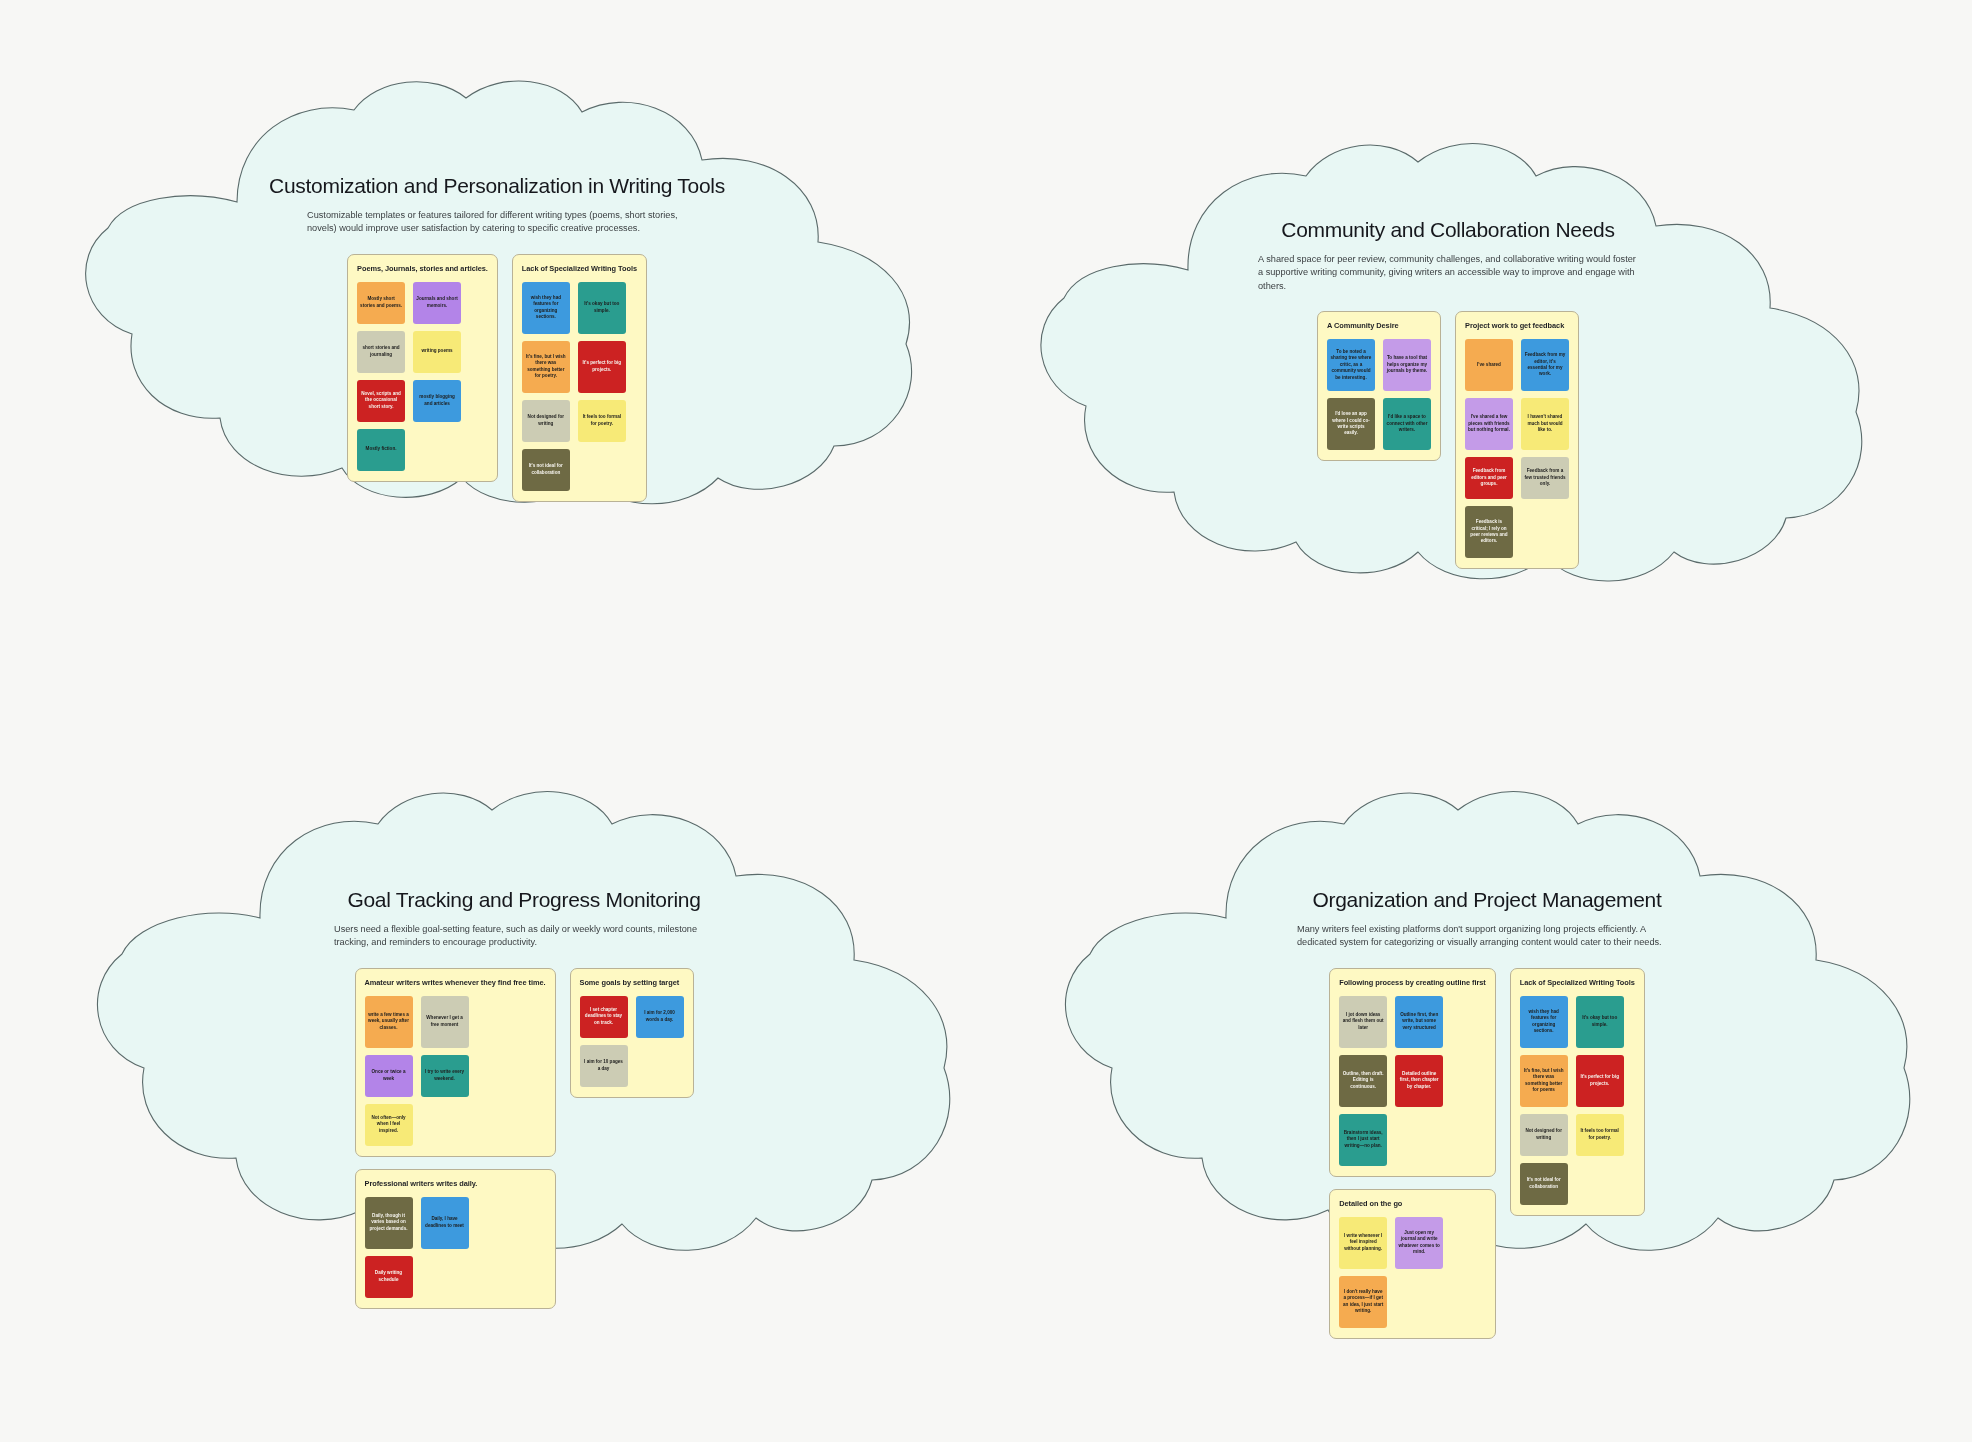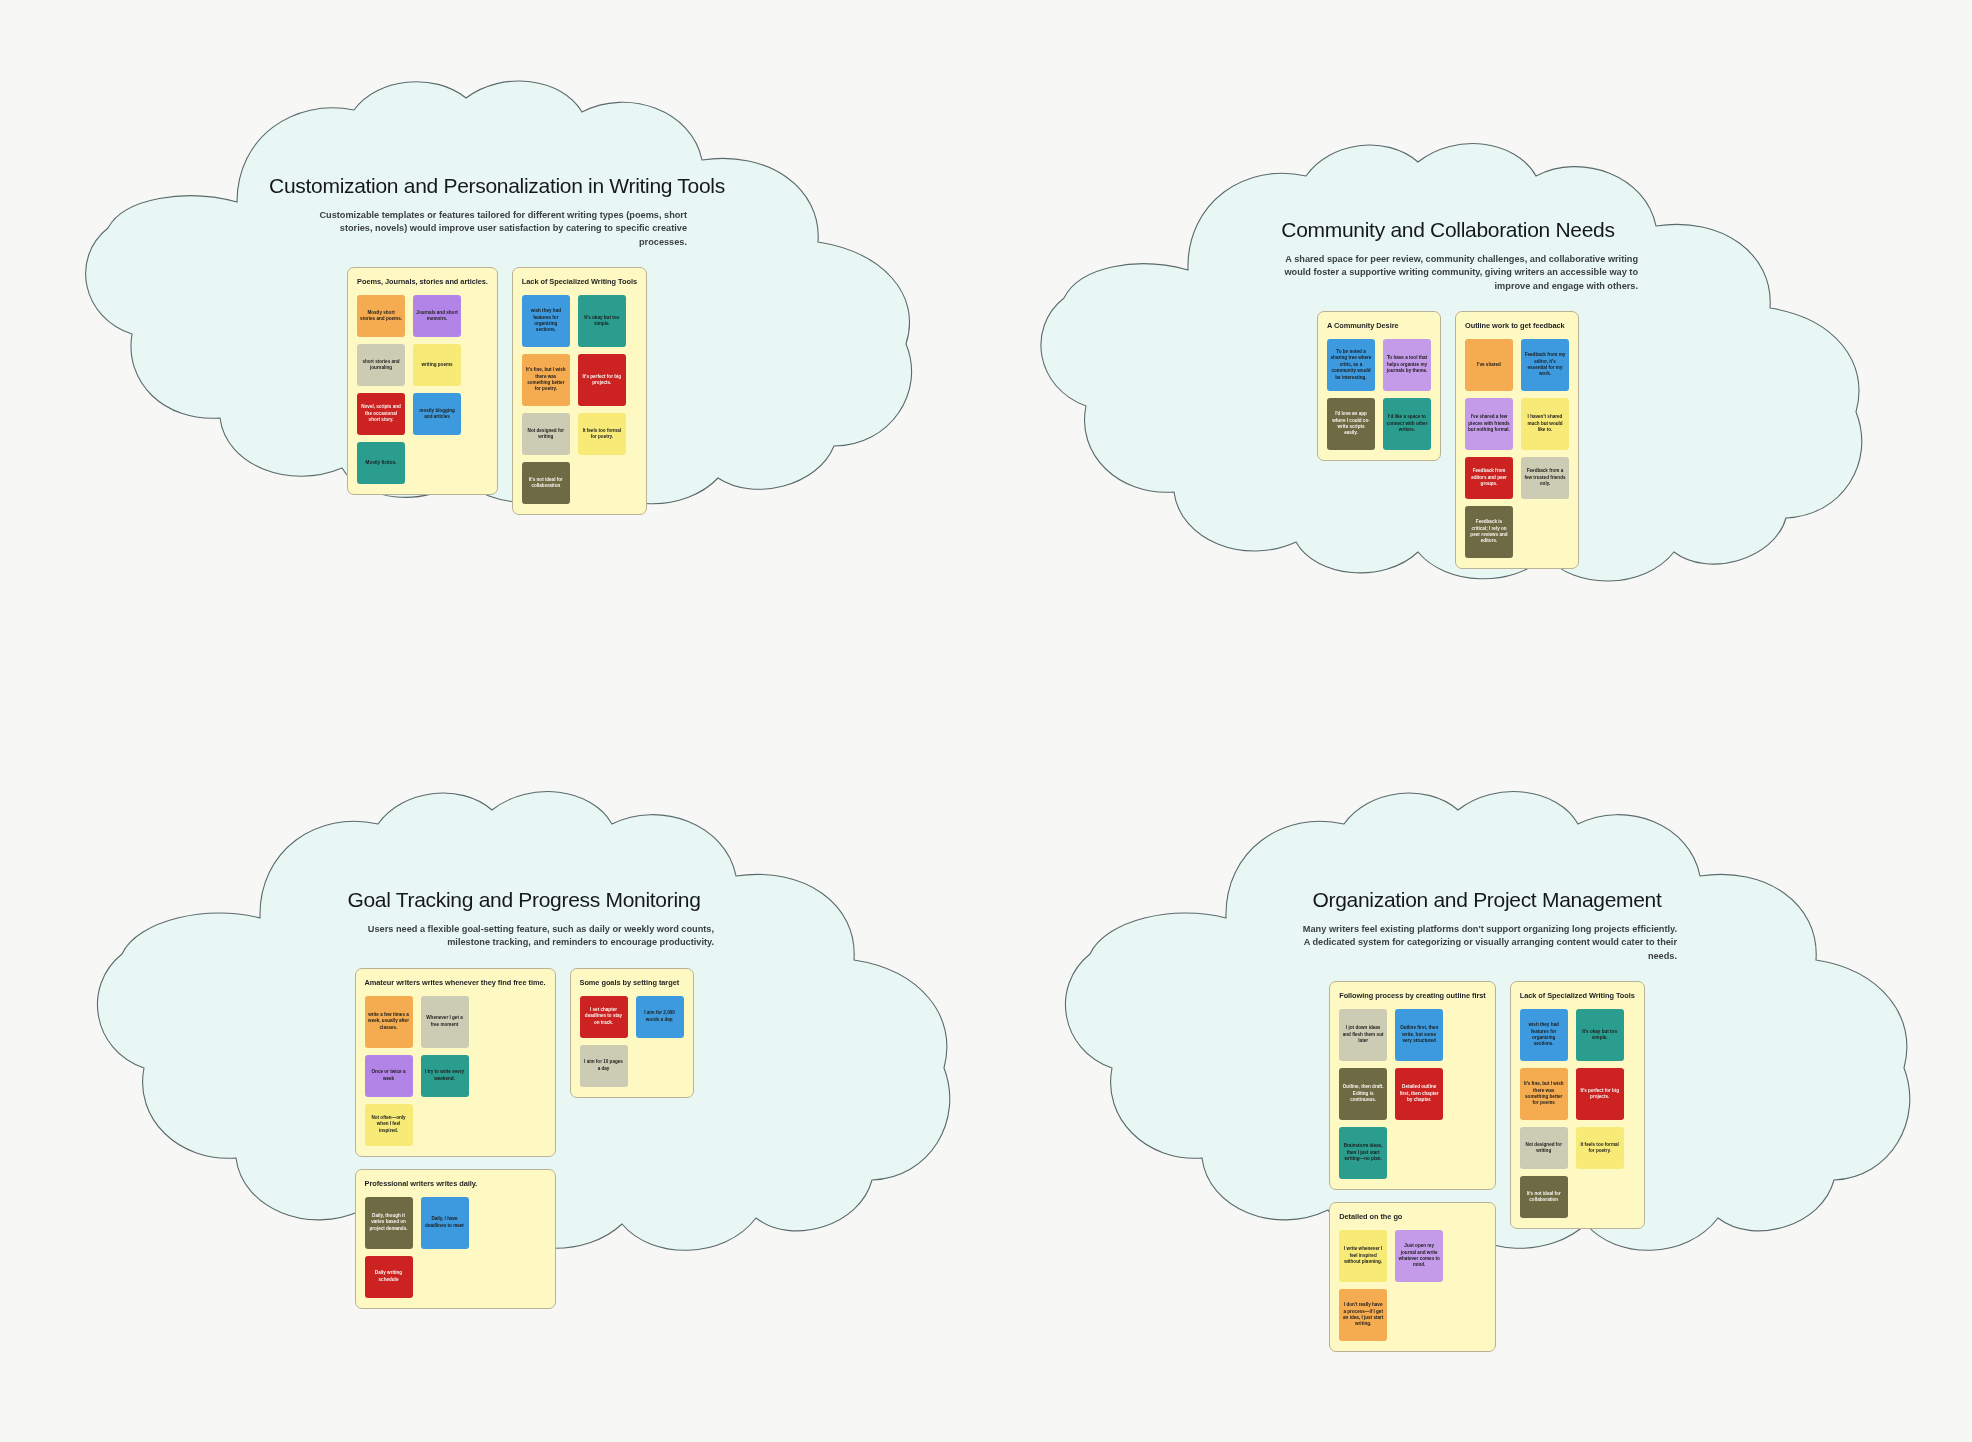--- a/index.html
+++ b/index.html
@@ -70,23 +70,23 @@
     font-weight: 400;
     color: #16181d;
     text-align: left;
     letter-spacing: -0.3px;
     margin: 0;
     white-space: nowrap;
   }
   .cluster-desc {
     font-size: 9.2px;
     line-height: 1.45;
-    font-weight: 700;
+    font-weight: 400;
     color: #3c4043;
-    text-align: right;
+    text-align: left;
     margin: 11px 0 0 0;
     max-width: 380px;
   }
 
   
   .groups-row {
     display: flex;
     align-items: flex-start;
     justify-content: center;
     gap: 14px;
@@ -208,21 +208,21 @@
             <div class="notes-grid">
                 <div class="note c-blue tall">To be noted a sharing tree where critic, as a community would be interesting.</div>
                 <div class="note c-lilac tall">To have a tool that helps organize my journals by theme.</div>
                 <div class="note c-olive dark tall">I'd love an app where I could co-write scripts easily.</div>
                 <div class="note c-teal tall">I'd like a space to connect with other writers.</div>
               </div>
           </div>
         </div>
         <div class="groups-col">
           <div class="group">
-            <div class="group-title">Outline work to get feedback</div>
+            <div class="group-title">Project work to get feedback</div>
             <div class="notes-grid">
                 <div class="note c-orange">I've shared</div>
                 <div class="note c-blue tall">Feedback from my editor, it's essential for my work.</div>
                 <div class="note c-lilac tall">I've shared a few pieces with friends but nothing formal.</div>
                 <div class="note c-yellow">I haven't shared much but would like to.</div>
                 <div class="note c-red dark">Feedback from editors and peer groups.</div>
                 <div class="note c-sage">Feedback from a few trusted friends only.</div>
                 <div class="note c-olive dark tall">Feedback is critical; I rely on peer reviews and editors.</div>
               </div>
           </div>

